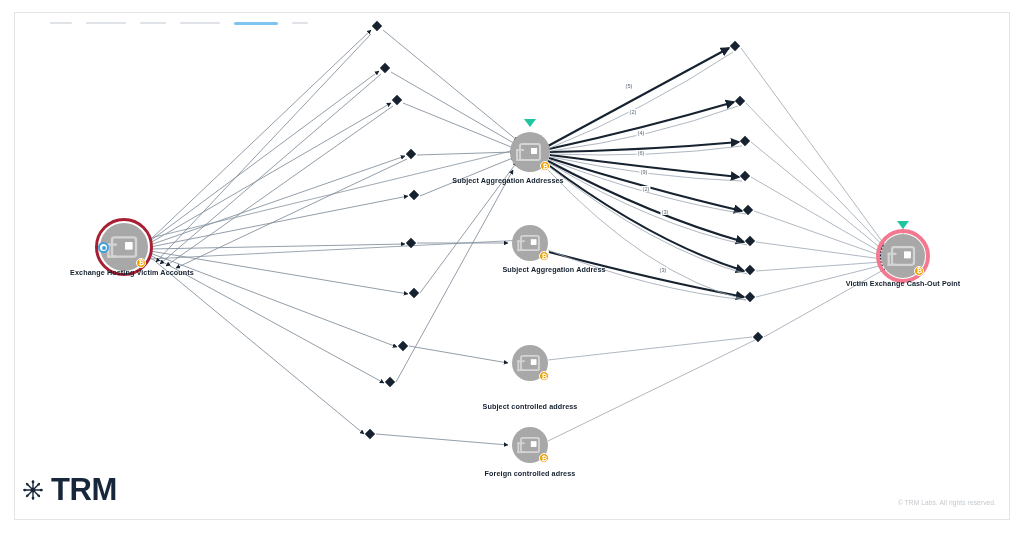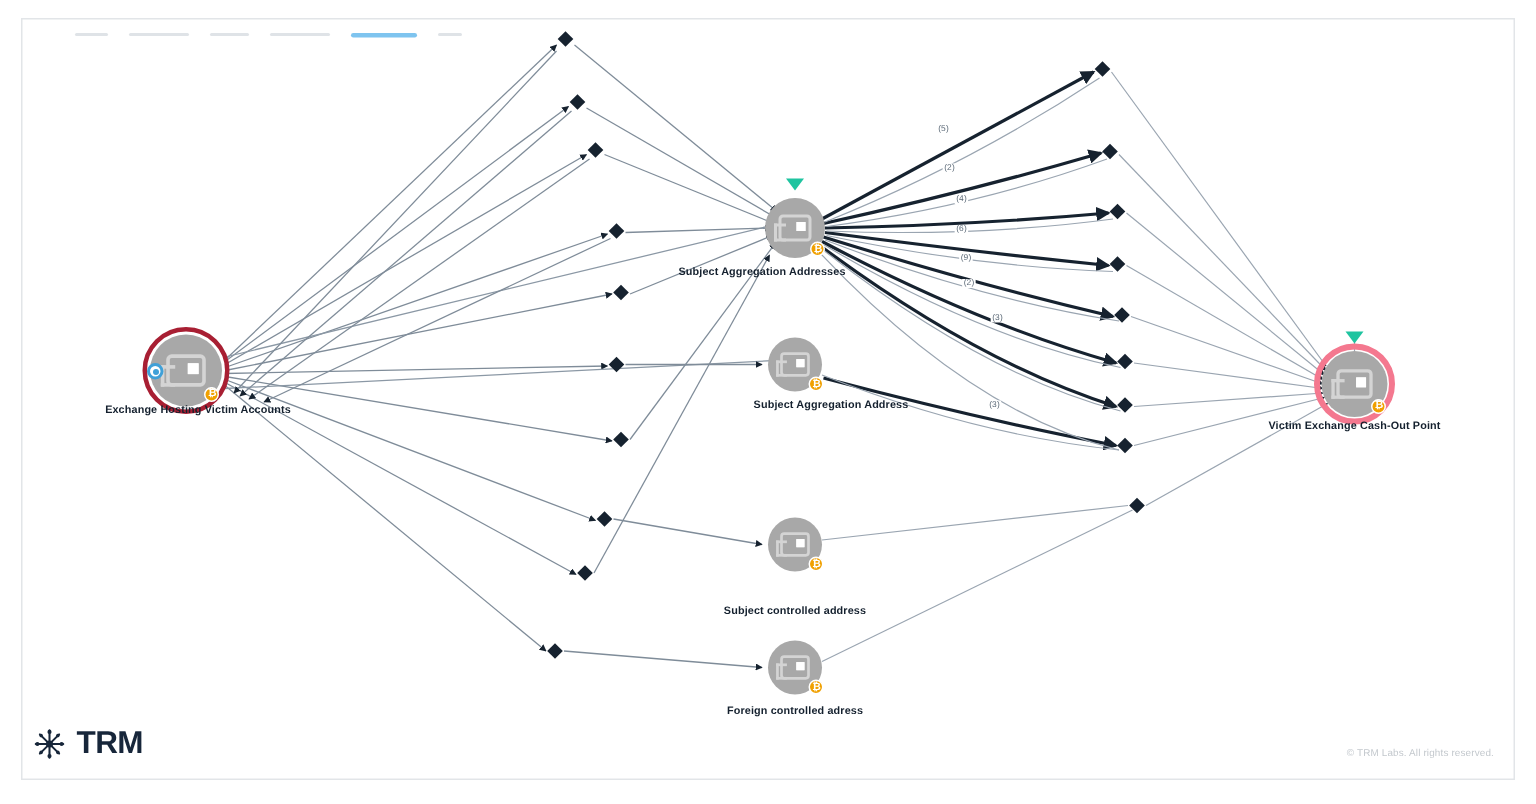--- a/index.html
+++ b/index.html
@@ -169,21 +169,21 @@
   #logo {
     position: absolute;
     left: 22px;
     bottom: 28px;
     display: flex;
     align-items: center;
     gap: 7px;
     z-index: 5;
   }
   #logo .logo-text {
-    font-size: 21px;
+    font-size: 31px;
     font-weight: bold;
     color: #17263a;
     letter-spacing: -0.4px;
     font-family: "Liberation Sans", sans-serif;
   }
   #copyright {
     position: absolute;
     right: 28px;
     bottom: 30px;
     font-size: 6.6px;

